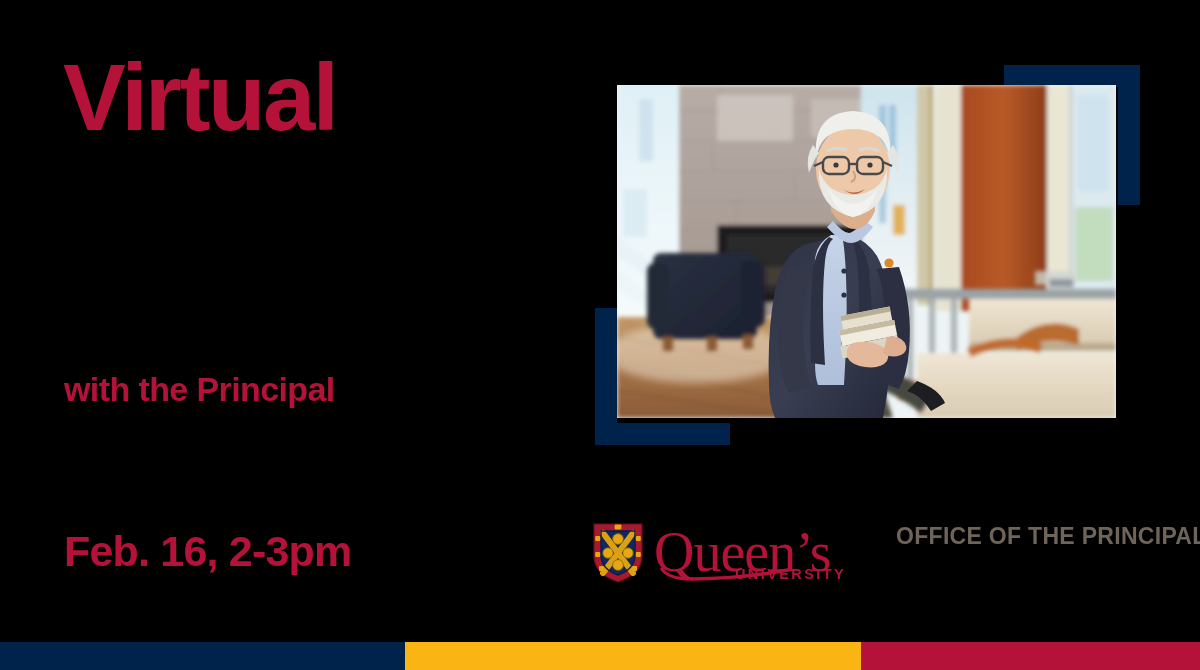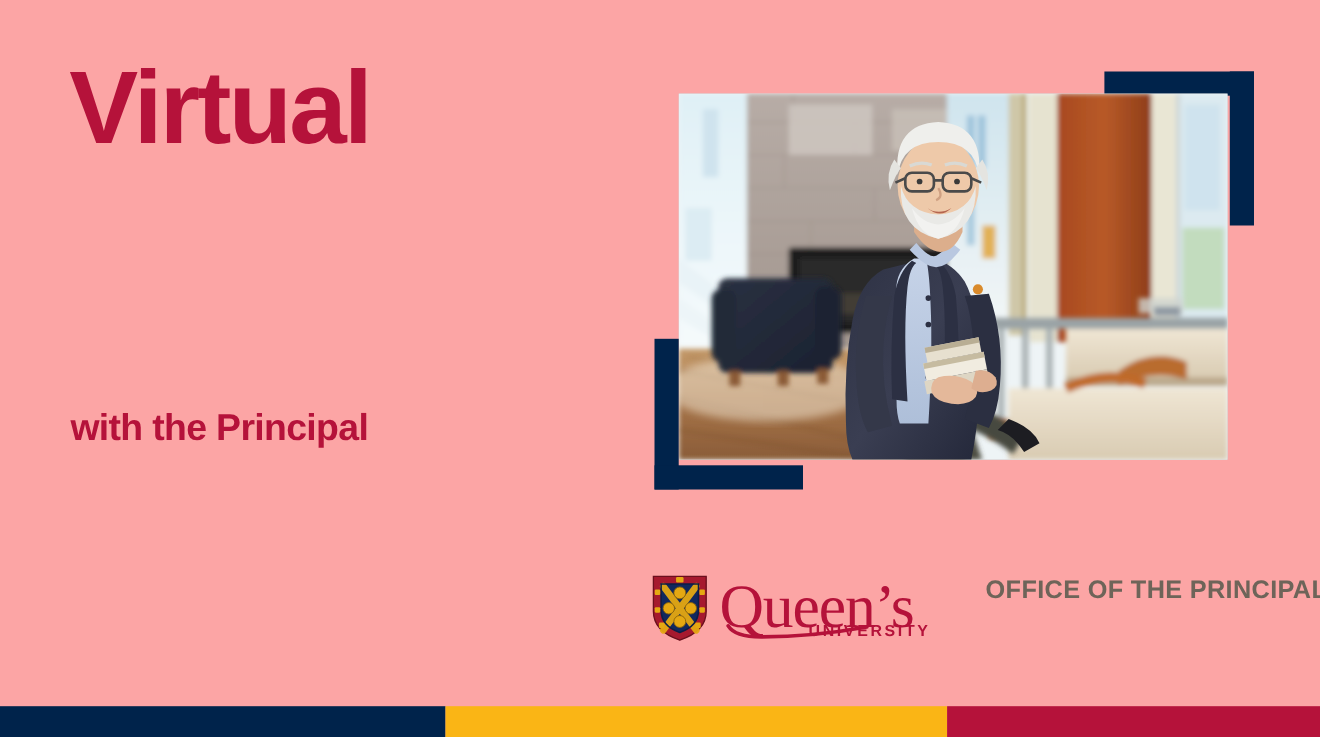--- a/index.html
+++ b/index.html
@@ -8,21 +8,21 @@
     background: #ffffff;
   }
   body {
     font-family: "Liberation Sans", sans-serif;
     -webkit-font-smoothing: antialiased;
   }
   #poster {
     position: relative;
     width: 1200px;
     height: 670px;
-    background: #fca5a5;
+    background: #000000;
     overflow: hidden;
   }
 
   
   #headline-block {
     position: absolute;
     left: 63px;
     top: 52px;
     width: 470px;
   }
@@ -192,20 +192,21 @@
 <body>
 
 <div id="poster">
 
   <div id="headline-block">
     <div class="headline-line" style="color: rgb(181, 18, 58);">Virtual</div>
   </div>
 
   <div id="subhead" style="color: rgb(181, 18, 58);">with the Principal</div>
 
+  <div id="datetime" style="color: rgb(181, 18, 58);">Feb. 16, 2-3pm</div>
 
   <div id="photo-composition">
 
     <div class="bracket" id="bracket-tr-h" style="background: rgb(0, 35, 75);"></div>
     <div class="bracket" id="bracket-tr-v" style="background: rgb(0, 35, 75);"></div>
 
     <div id="photo">
       <svg viewBox="0 0 499 333" preserveAspectRatio="xMidYMid slice" aria-hidden="true">
         <defs>
           <linearGradient id="gWindowL" x1="0" y1="0" x2="0" y2="1">

